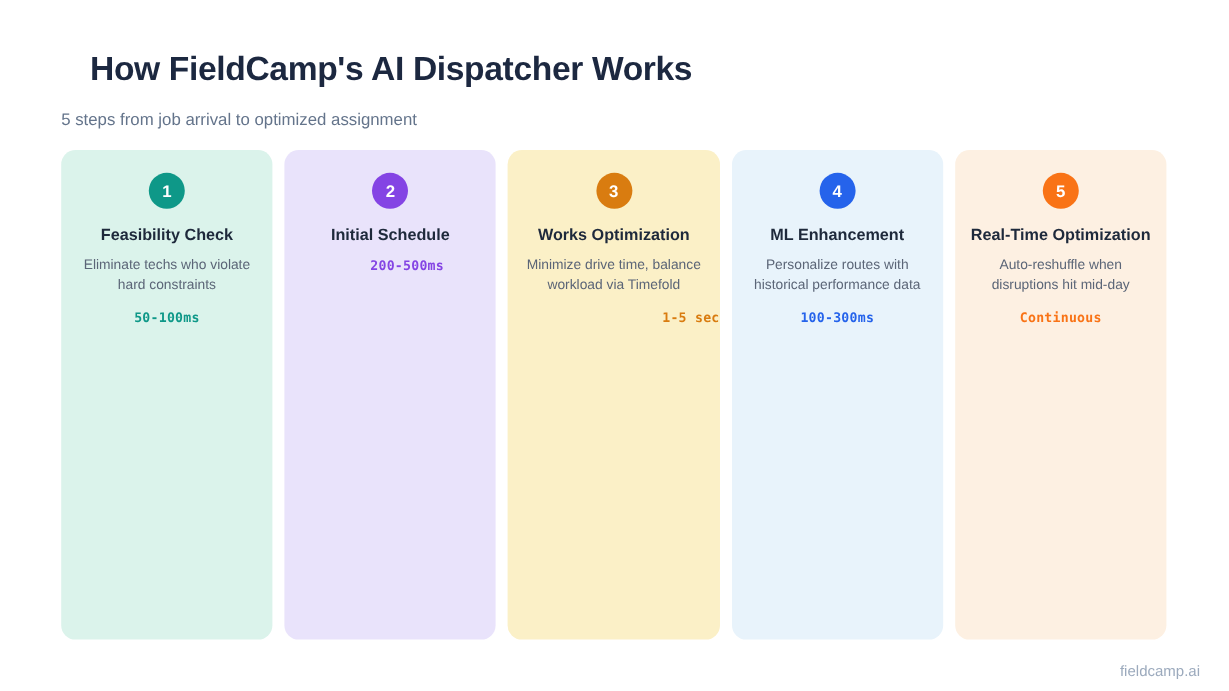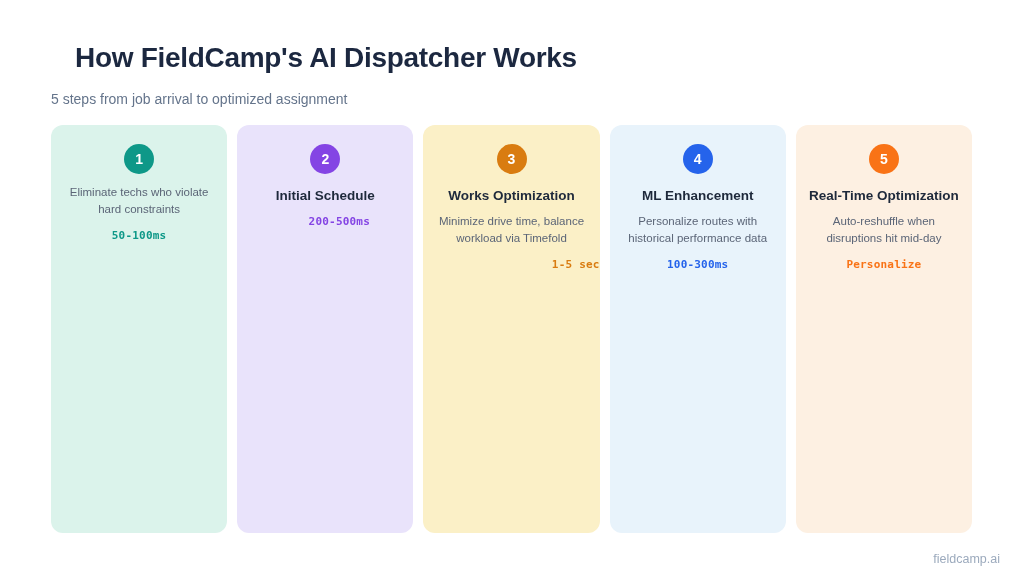--- a/index.html
+++ b/index.html
@@ -82,20 +82,21 @@
 
 <header class="header">
   <h1 class="page-title">How FieldCamp's AI Dispatcher Works</h1>
   <p class="page-subtitle">5 steps from job arrival to optimized assignment</p>
 </header>
 
 <main class="cards-row">
 
   <article class="card" style="background-color: rgb(219, 243, 235);">
     <div class="badge" style="background-color: rgb(14, 152, 136);">1</div>
+    <h3 class="card-title">Feasibility Check</h3>
     <p class="card-desc">Eliminate techs who violate hard constraints</p>
     <div class="card-timing" style="color: rgb(14, 152, 136);">50-100ms</div>
   </article>
 
   <article class="card" style="background-color: rgb(233, 227, 251);">
     <div class="badge" style="background-color: rgb(132, 68, 228);">2</div>
     <h3 class="card-title">Initial Schedule</h3>
     <div class="card-timing" style="color: rgb(132, 68, 228); padding-left: 28px;">200-500ms</div>
   </article>
 
@@ -110,18 +111,18 @@
     <div class="badge" style="background-color: rgb(37, 99, 235);">4</div>
     <h3 class="card-title">ML Enhancement</h3>
     <p class="card-desc">Personalize routes with historical performance data</p>
     <div class="card-timing" style="color: rgb(37, 99, 235);">100-300ms</div>
   </article>
 
   <article class="card" style="background-color: rgb(253, 240, 226);">
     <div class="badge" style="background-color: rgb(249, 115, 22);">5</div>
     <h3 class="card-title">Real-Time Optimization</h3>
     <p class="card-desc">Auto-reshuffle when disruptions hit mid-day</p>
-    <div class="card-timing" style="color: rgb(249, 115, 22);">Personalize</div>
+    <div class="card-timing" style="color: rgb(249, 115, 22);">Continuous</div>
   </article>
 
 </main>
 
 <div class="footer-brand">fieldcamp.ai</div>
 
 </body></html>

